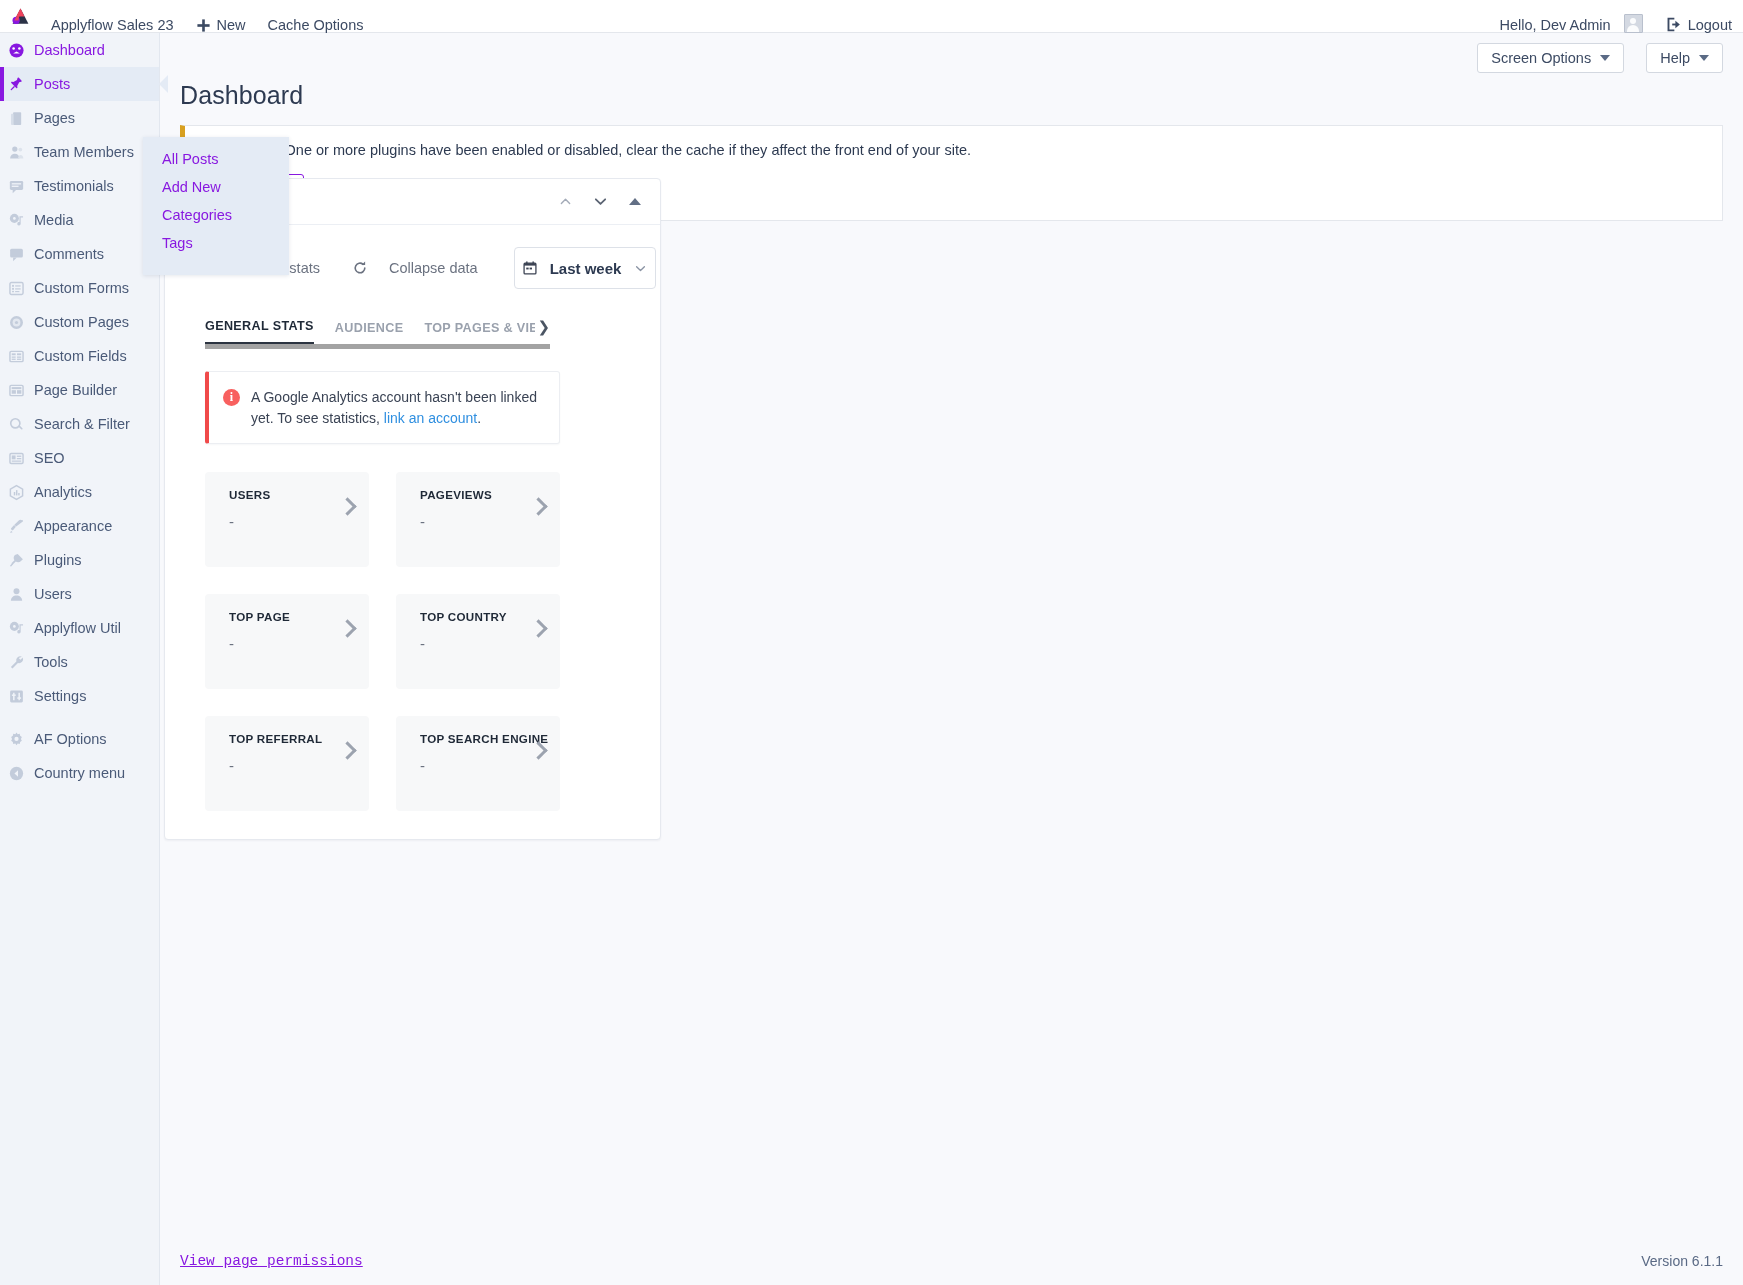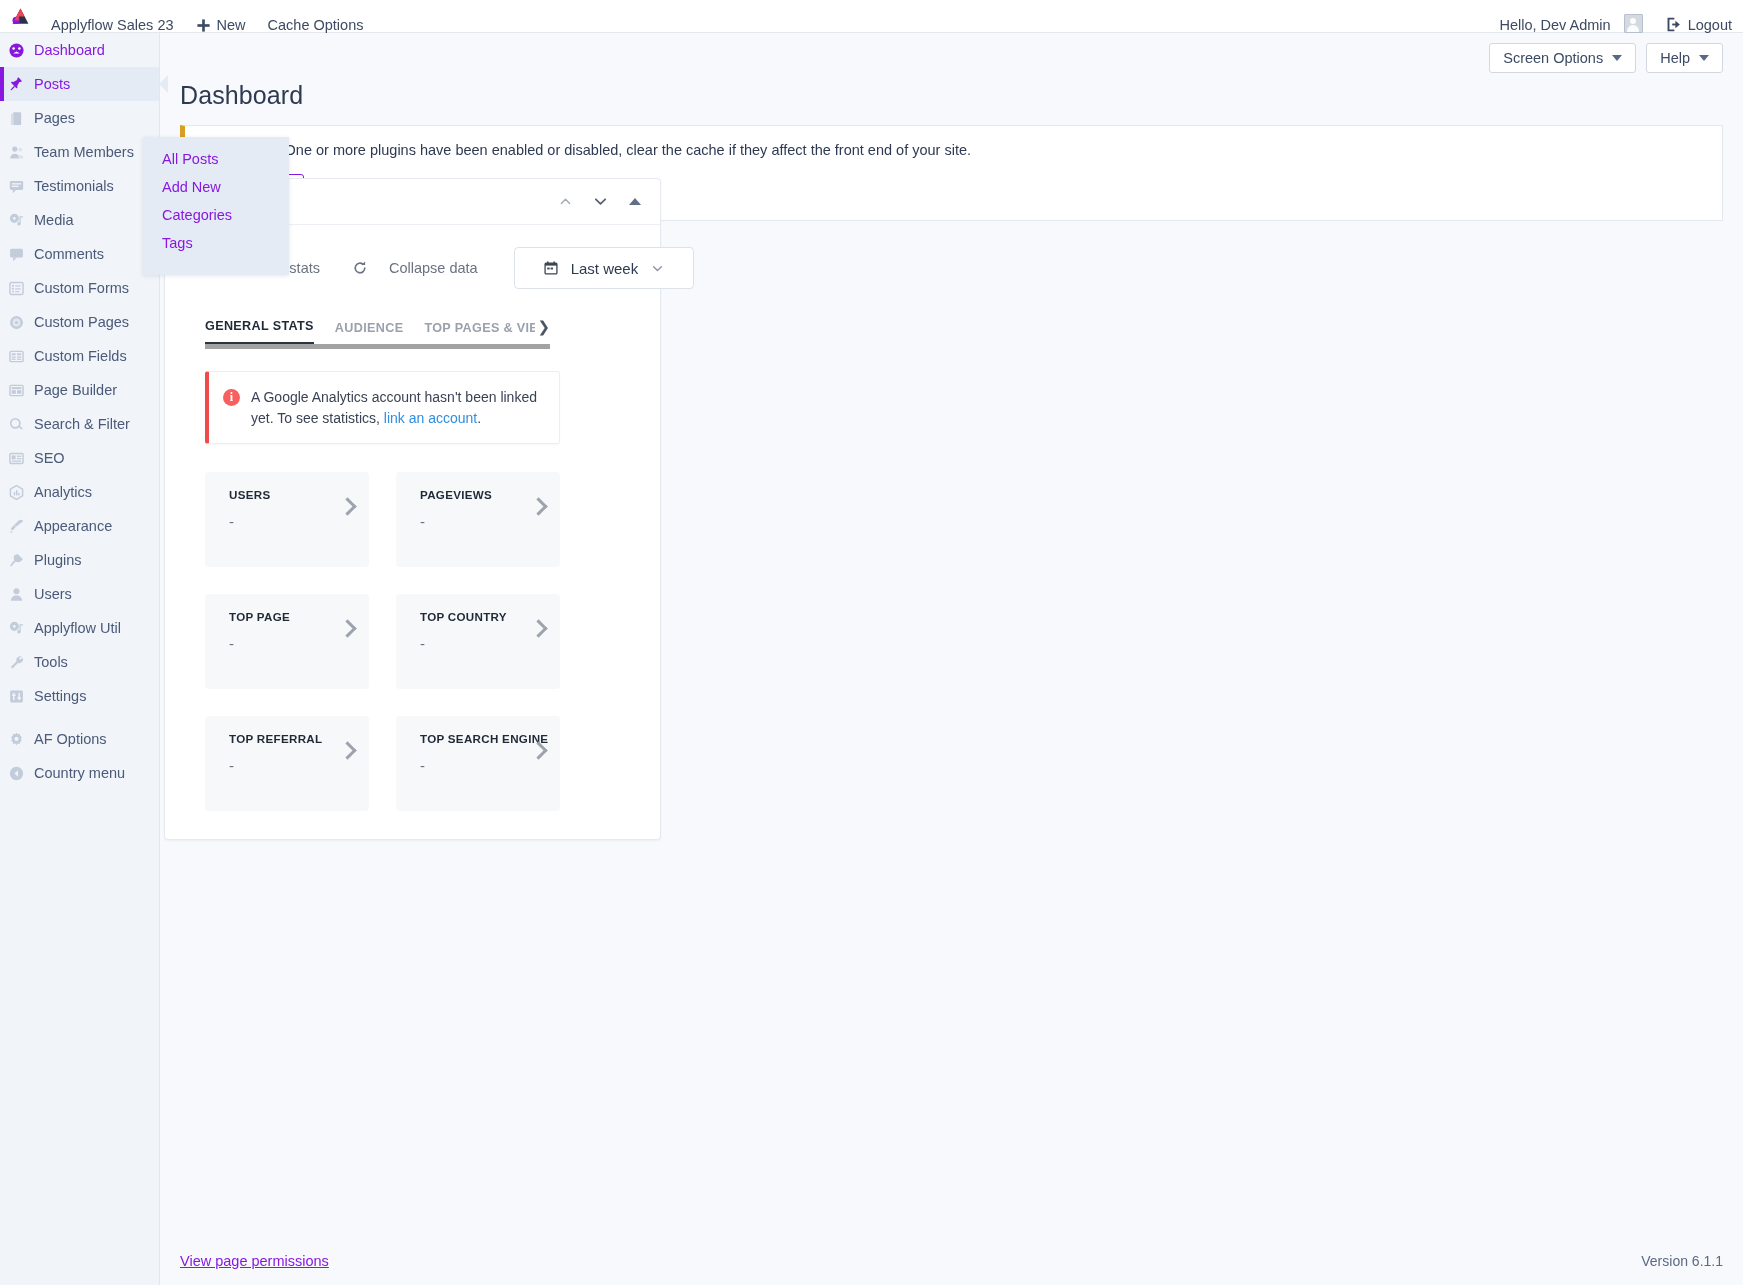--- a/index.html
+++ b/index.html
@@ -111,21 +111,21 @@
   }
 
   
   #main {
     position: absolute; left: 160px; top: 33px;
     width: 1583px; height: 1252px;
     background: #f8f9fc;
   }
   .so-row {
     display: flex; justify-content: flex-end; align-items: center;
-    gap: 10px; padding: 10px 20px 0 0;
+    gap: 22px; padding: 10px 20px 0 0;
   }
   .so-btn {
     display: inline-flex; align-items: center; gap: 9px;
     height: 30px; padding: 0 13px;
     background: #fff; border: 1px solid #d3d8e0;
     border-radius: 3px; font-size: 14.5px; color: #3c4a63;
     cursor: pointer; white-space: nowrap;
   }
   .caret-d {
     width:0;height:0;border-left:5px solid transparent;
@@ -185,23 +185,23 @@
 
   .stats-toolbar { display: flex; align-items: center; padding: 8px 0 0 24px; }
   .tb-link {
     display: inline-flex; align-items: center; gap: 21px;
     font-size: 14.5px; color: #6b7280; cursor: pointer; white-space: nowrap;
   }
   .tb-div { width:1px; height:17px; background:#dfe3ea; margin: 0 16px; }
   .date-btn {
     margin-left: 36px;
     display: inline-flex; align-items: center; gap: 12px;
-    height: 42px; padding: 0 28px;
+    height: 42px; padding: 0 7px;
     border: 1px solid #dde1e8; border-radius: 4px;
-    background: #fff; font-size: 15px; font-weight: 400; color: #2d3a51;
+    background: #fff; font-size: 15px; font-weight: 700; color: #2d3a51;
     cursor: pointer; white-space: nowrap;
   }
 
   .tabs {
     display: flex; align-items: flex-end;
     margin: 30px 0 0 24px; width: 345px;
     border-bottom: 5px solid #a3a3a3;
     position: relative; overflow: hidden;
   }
   .tab {
@@ -252,21 +252,21 @@
     position: absolute; right: 15px; top: 28px;
     width: 13px; height: 13px;
     border-right: 3px solid #9ca3af; border-top: 3px solid #9ca3af;
     transform: rotate(45deg);
   }
 
   
   .view-perm {
     position: absolute; left: 20px; top: 1220px;
     font-size: 14.5px; color: #8818e0;
-    text-decoration: underline; cursor: pointer;
+    text-decoration: underline; cursor: pointer; font-family: Liberation Mono, monospace;
   }
   .version {
     position: absolute; right: 20px; top: 1220px;
     font-size: 14px; color: #5a6a85;
   }
   svg { display: block; }
 </style>
 </head>
 <body>
 

